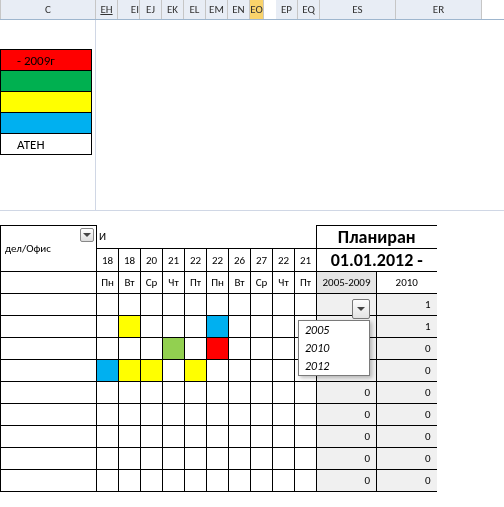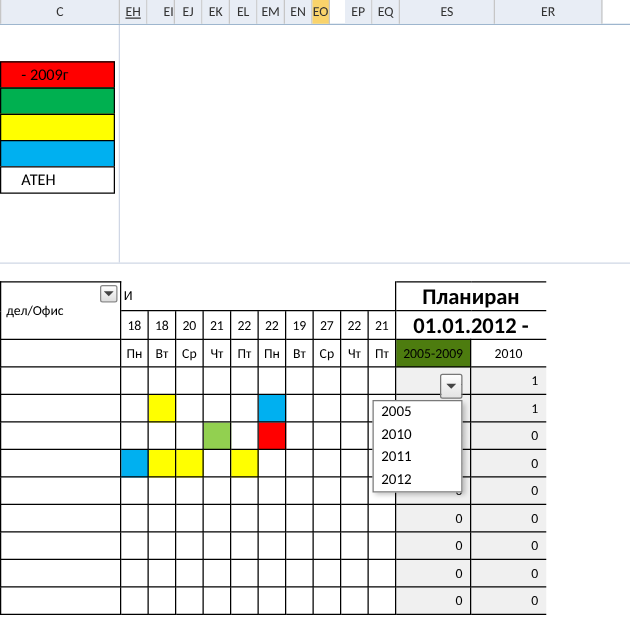--- a/index.html
+++ b/index.html
@@ -109,20 +109,21 @@
     width:18px; height:20px;
     background:linear-gradient(#fdfdfd,#e3e3e3);
     border:1px solid #777; border-radius:2px;
     display:flex; align-items:center; justify-content:center;
   }
   .dropdown .dd-btn svg { width:8px; height:8px; }
   .dropdown .dd-item {
     padding:2px 6px;
     font-size:12px;
     cursor:default;
+    font-style:italic;
   }
   .nb-top { border-top: none !important; }
   .cut-right { border-right:none !important;}
 </style>
 </head>
 <body>
 
 <div class="col-headers" id="colHeaders">
     <div class="ch" style="width: 96px;">C</div>
     <div class="ch" style="width: 22px; text-decoration: underline;">EH</div>
@@ -174,39 +175,39 @@
       <th colspan="10" style="text-align:left;padding-left:2px;border-left:none;" class="nb-top"><span>И</span></th>
       <th colspan="2" class="plan-h cut-right" rowspan="1"><span>Планиран</span></th>
     </tr>
     <tr id="daysRow">
           <th class="narrow">18</th>
           <th class="narrow">18</th>
           <th class="narrow">20</th>
           <th class="narrow">21</th>
           <th class="narrow">22</th>
           <th class="narrow">22</th>
-          <th class="narrow">19</th>
+          <th class="narrow">26</th>
           <th class="narrow">27</th>
           <th class="narrow">22</th>
           <th class="narrow">21</th>
           <th colspan="2" class="plan-h cut-right" style="font-weight: bold;">01.01.2012 -</th>
         </tr>
     <tr id="dowRow">
           <th class="wide-c"></th>
           <th class="narrow dow">Пн</th>
           <th class="narrow dow">Вт</th>
           <th class="narrow dow">Ср</th>
           <th class="narrow dow">Чт</th>
           <th class="narrow dow">Пт</th>
           <th class="narrow dow">Пн</th>
           <th class="narrow dow">Вт</th>
           <th class="narrow dow">Ср</th>
           <th class="narrow dow">Чт</th>
           <th class="narrow dow">Пт</th>
-          <th class="year-col-h" style="background: #4d7c0f; margin-left: 25px;">2005-2009</th>
+          <th class="year-col-h" style="background: #e5e5e5; margin-left: 25px;">2005-2009</th>
           <th class="year-col-h cut-right" style="background: rgb(255, 255, 255);">2010</th>
         </tr>
     </tbody>
       <tbody id="bodyRows">
         <tr>
           <td class="wide-c"></td>
           <td class="narrow "></td>
           <td class="narrow "></td>
           <td class="narrow "></td>
           <td class="narrow "></td>
@@ -344,17 +345,16 @@
 
   <div class="dropdown">
     <div class="dd-btn">
       <svg viewBox="0 0 8 8">
           <path d="M0 2 L4 6 L8 2 Z" fill="#444"></path>
         </svg>
     </div>
     <div id="ddItems">
         <div class="dd-item">2005</div>
         <div class="dd-item">2010</div>
-        <div class="dd-item">2011</div>
         <div class="dd-item">2012</div>
       </div>
   </div>
 </div>
 
 </body></html>

